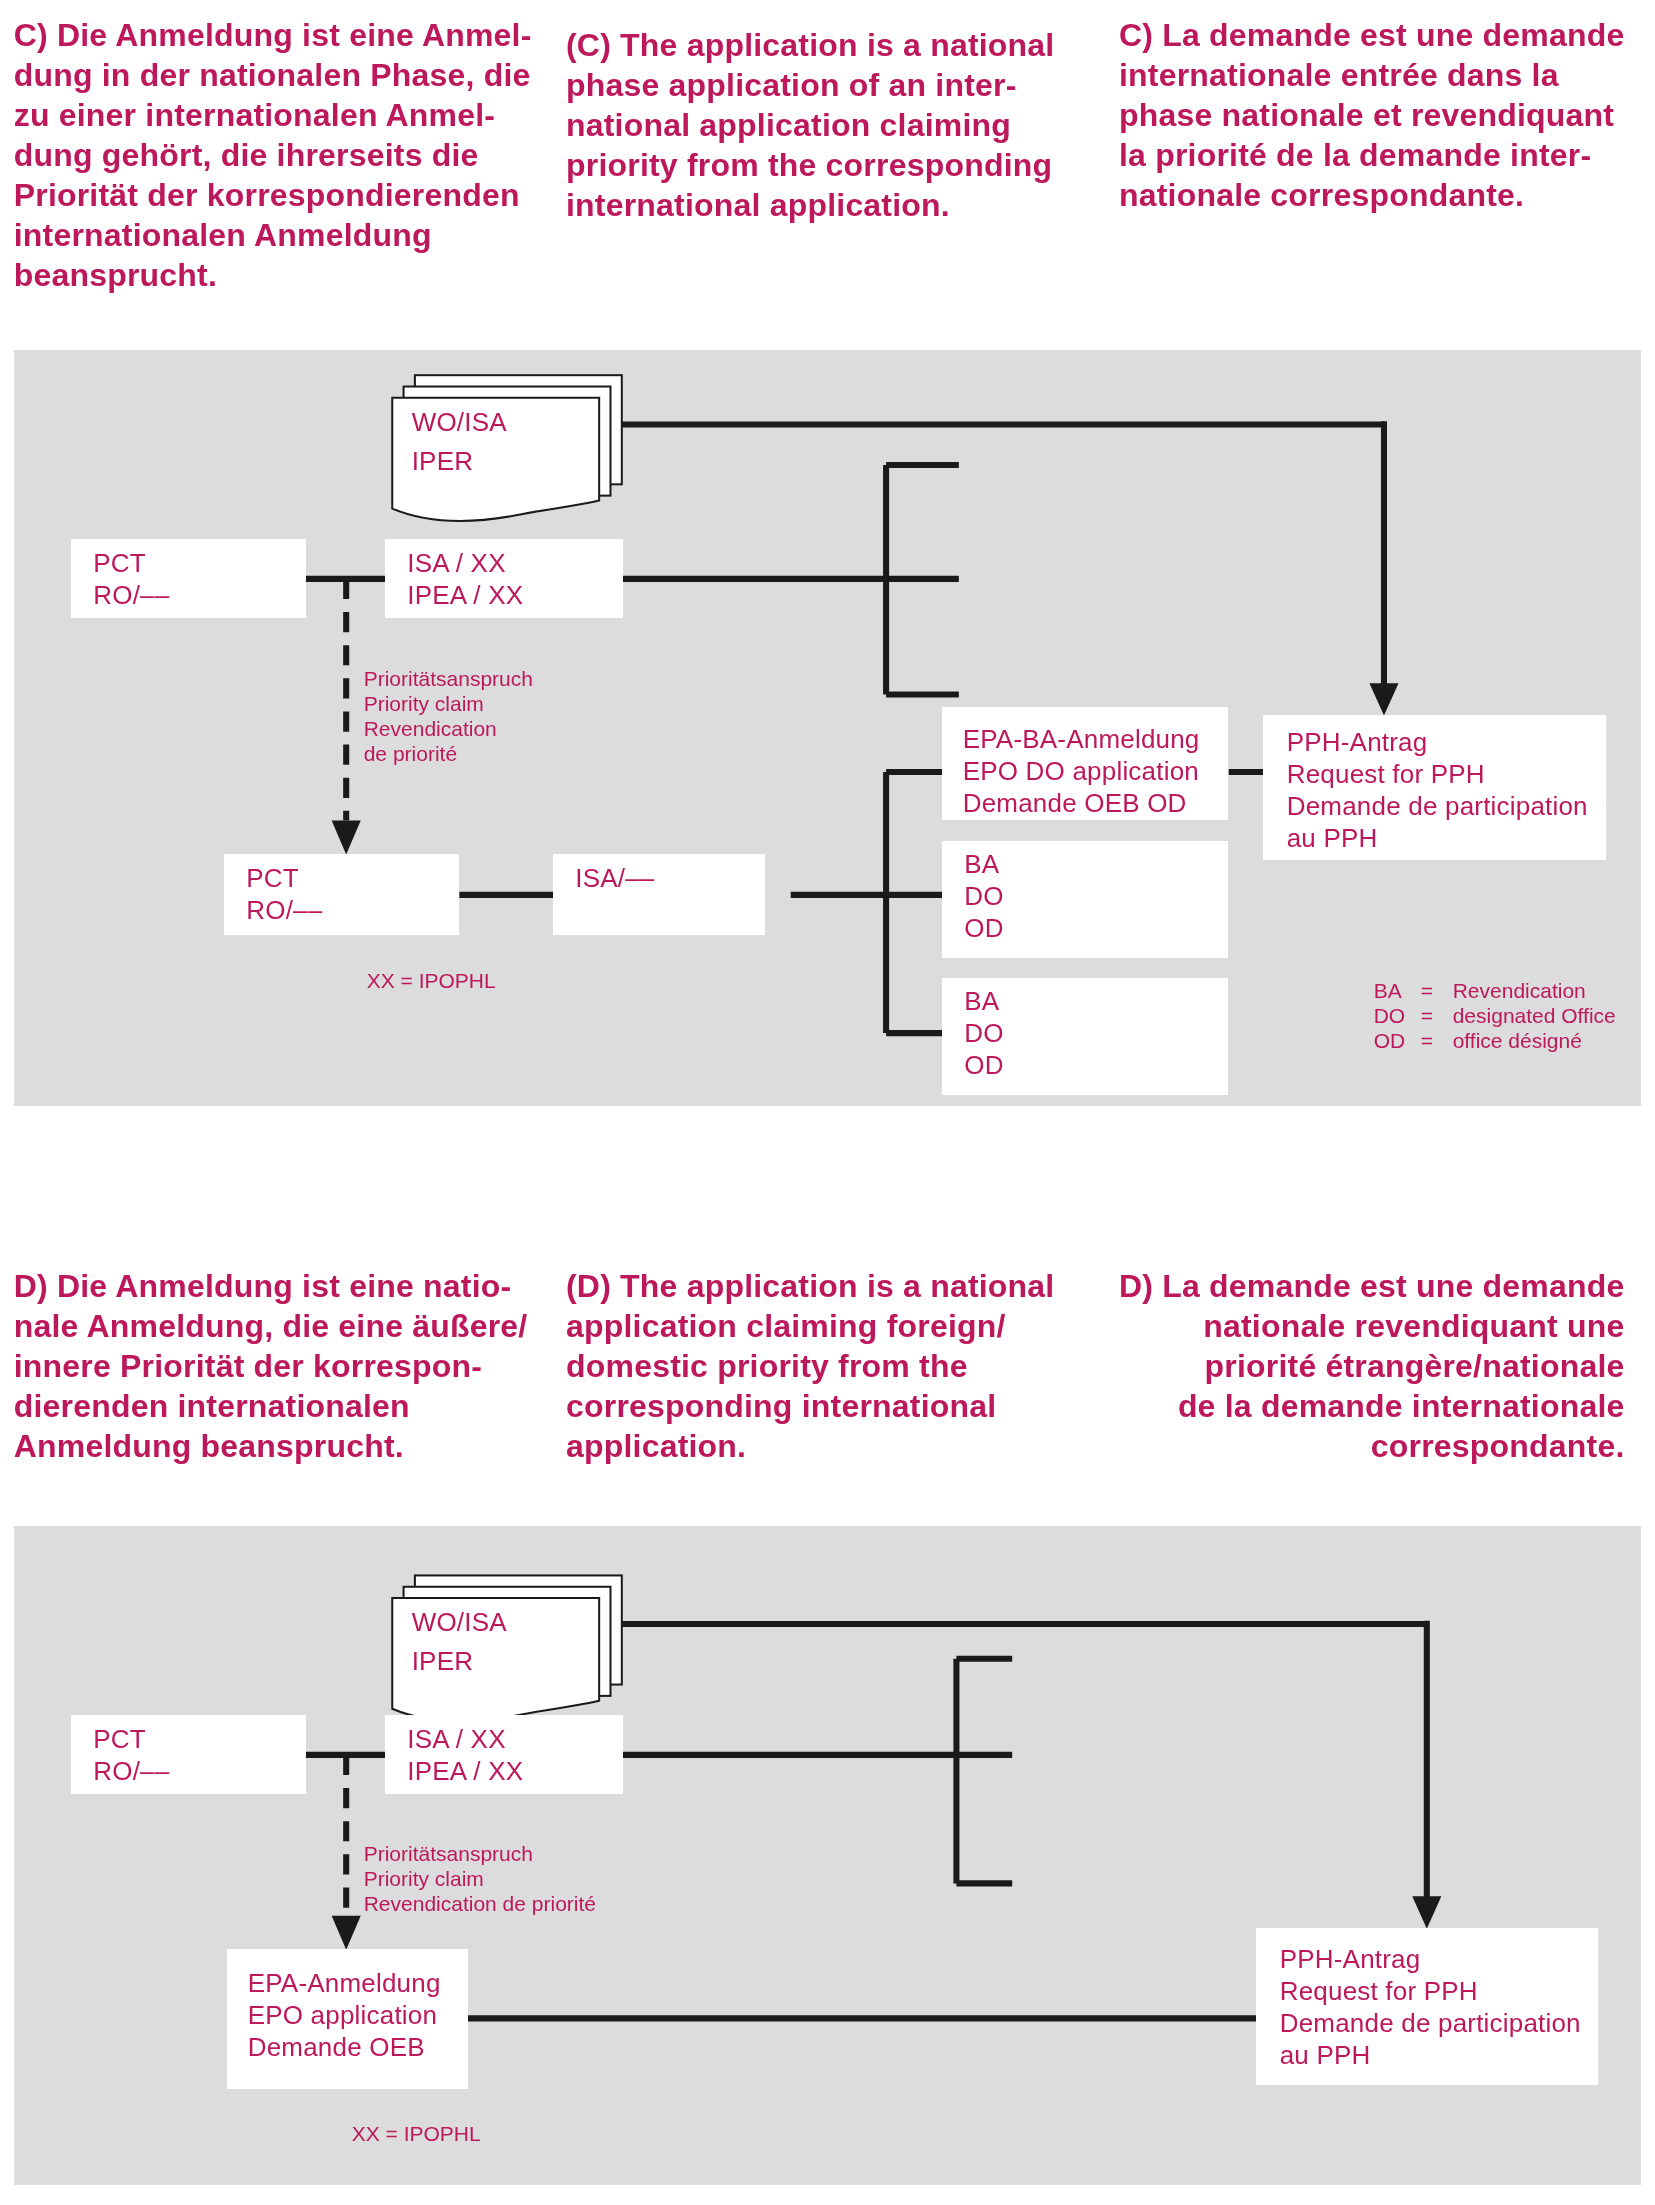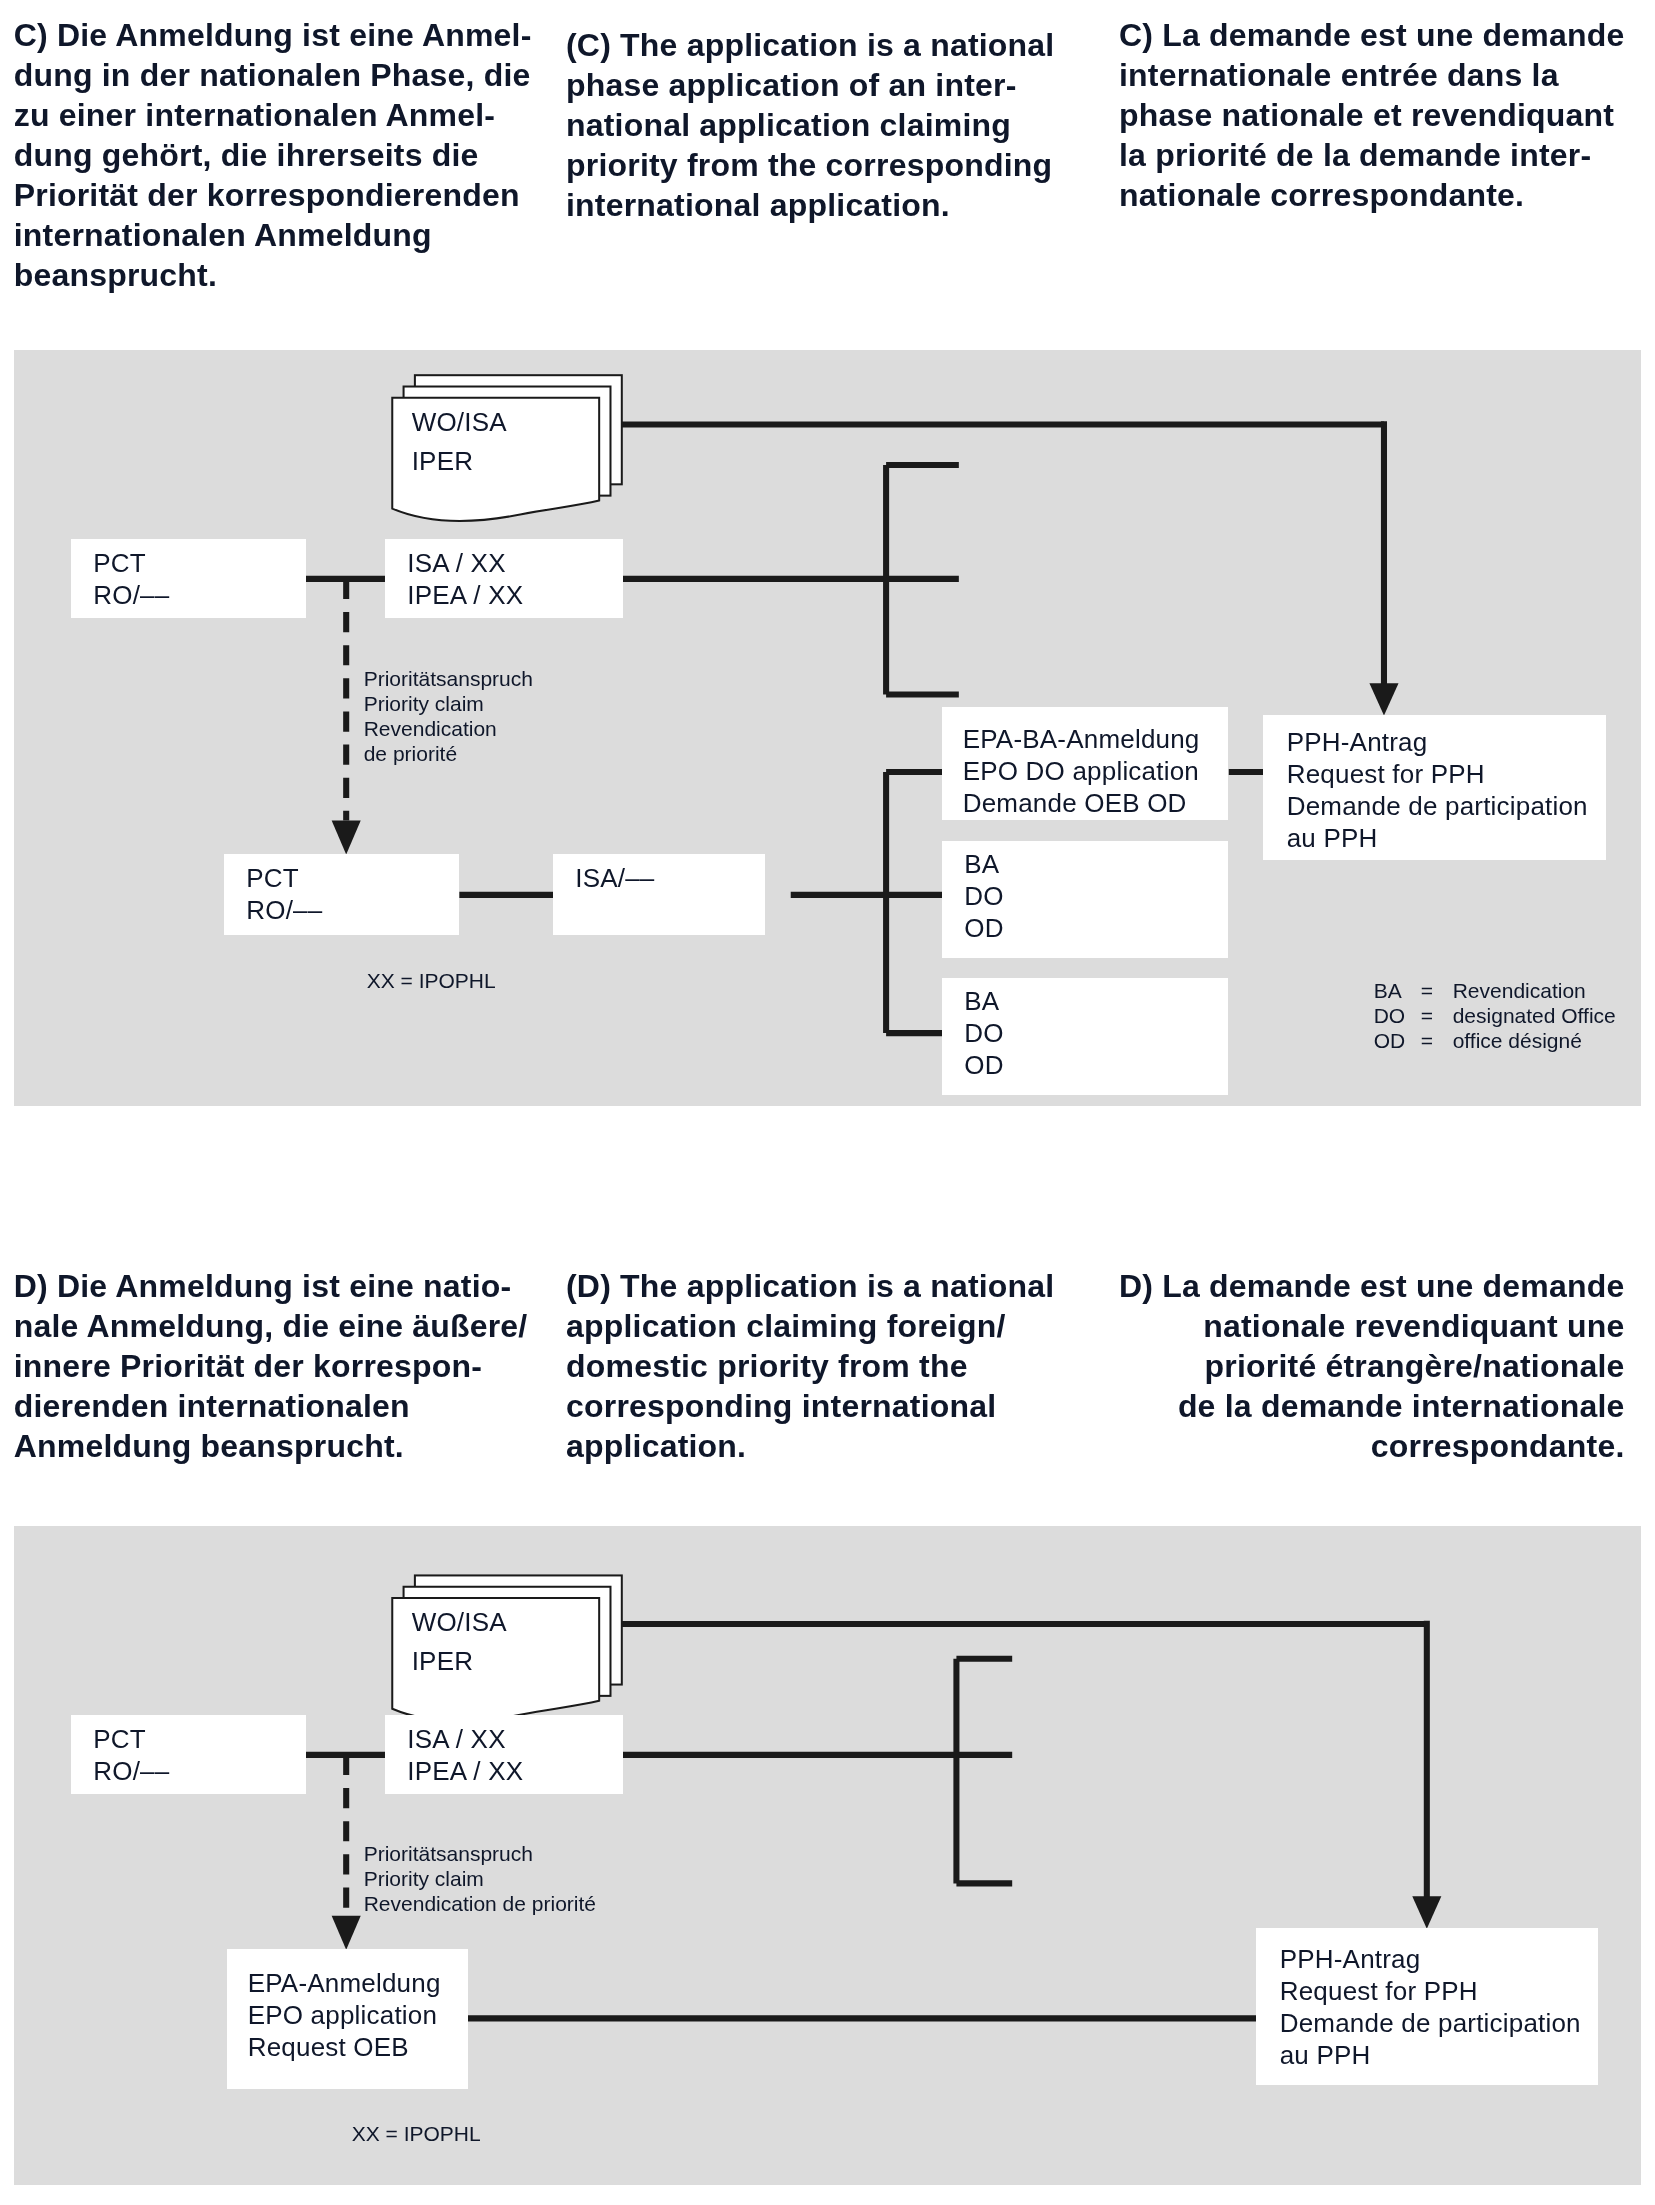--- a/index.html
+++ b/index.html
@@ -1,18 +1,18 @@
 <!DOCTYPE html>
 <html style="font-size:13px"><head>
 <meta charset="utf-8">
 <style>
   html,body { margin:0; padding:0; background:#ffffff; }
   .page {
     position:relative; width:1656px; height:2205px; background:#ffffff;
-    font-family:"Liberation Sans","DejaVu Sans",sans-serif; color:#0f172a;
+    font-family:"Liberation Sans","DejaVu Sans",sans-serif; color:#be185d;
     overflow:hidden;
   }
   .para {
     position:absolute; font-weight:bold; font-size:32px; line-height:40px;
     white-space:pre; letter-spacing:0.2px;
   }
   .panel { position:absolute; left:13.7px; width:1627px; background:#dcdcdc; }
   .panel svg { position:absolute; left:0; top:0; }
   .fbox {
     position:absolute; background:#ffffff; box-sizing:border-box;
@@ -212,21 +212,21 @@
 RO/––</div>
     <div class="fbox" style="left:371px; top:189px; width:238px; height:79px; padding:8px 0 0 22.6px;">ISA / XX
 IPEA / XX</div>
 
     <div class="small" style="left:350px; top:315px;">Prioritätsanspruch
 Priority claim
 Revendication de priorité</div>
 
     <div class="fbox" style="left:213px; top:423px; width:241px; height:140px; padding:18px 0 0 21px;">EPA-Anmeldung
 EPO application
-Request OEB</div>
+Demande OEB</div>
     <div class="fbox" style="left:1242px; top:402px; width:342px; height:157px; padding:14.5px 0 0 24px;">PPH-Antrag
 Request for PPH
 Demande de participation
 au PPH</div>
 
     <div class="small" style="left:338px; top:595px;">XX = IPOPHL</div>
   </div>
 
 </div>
 

